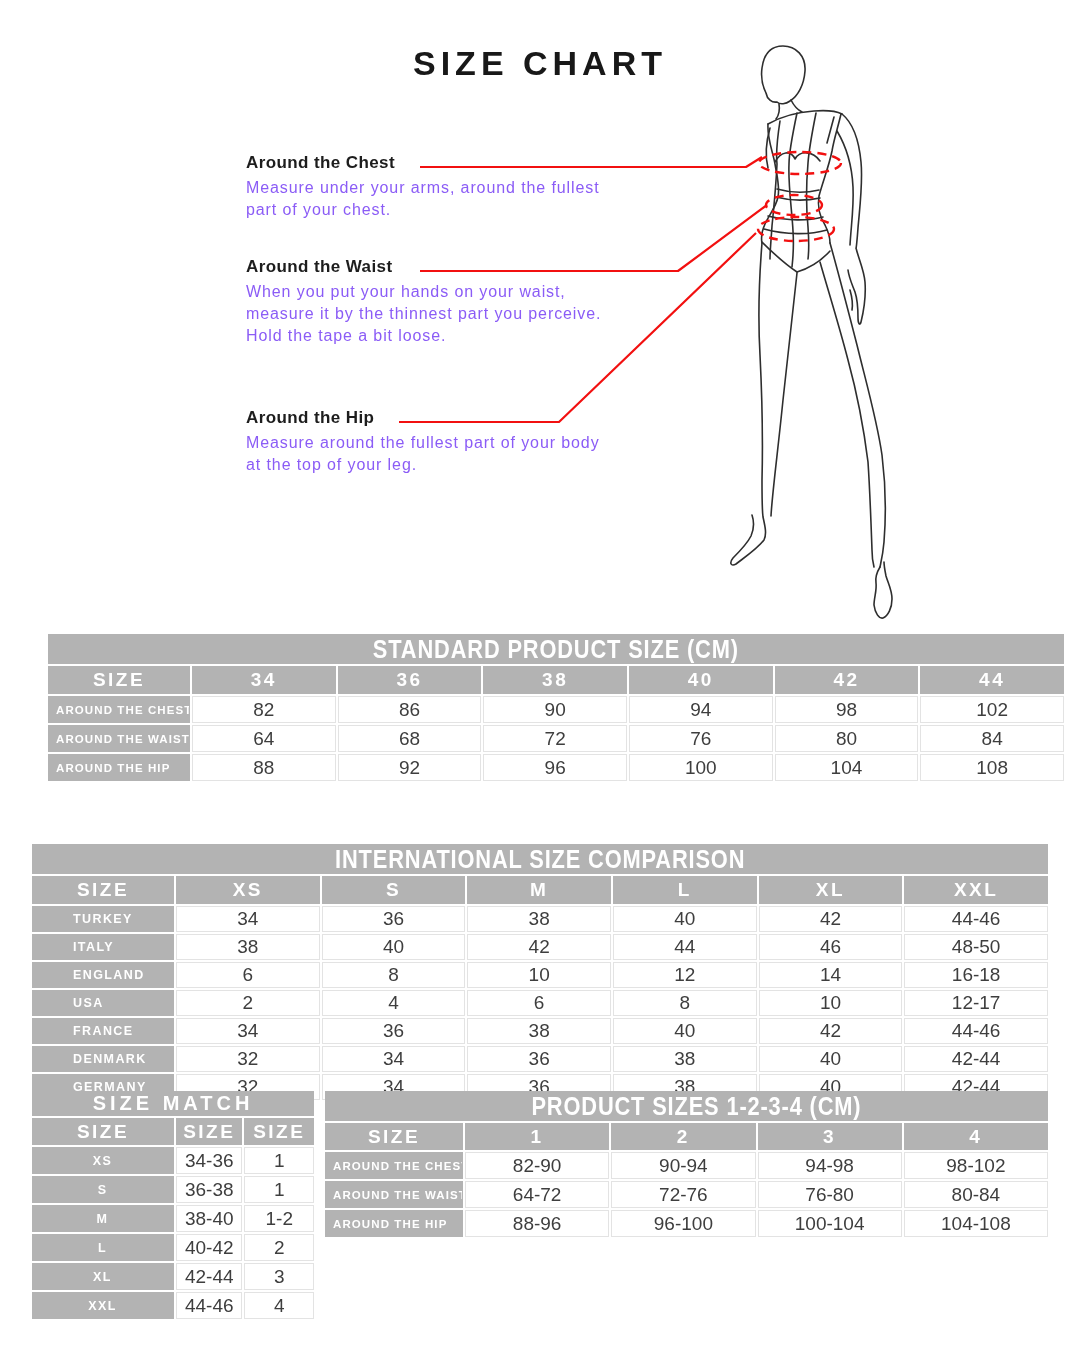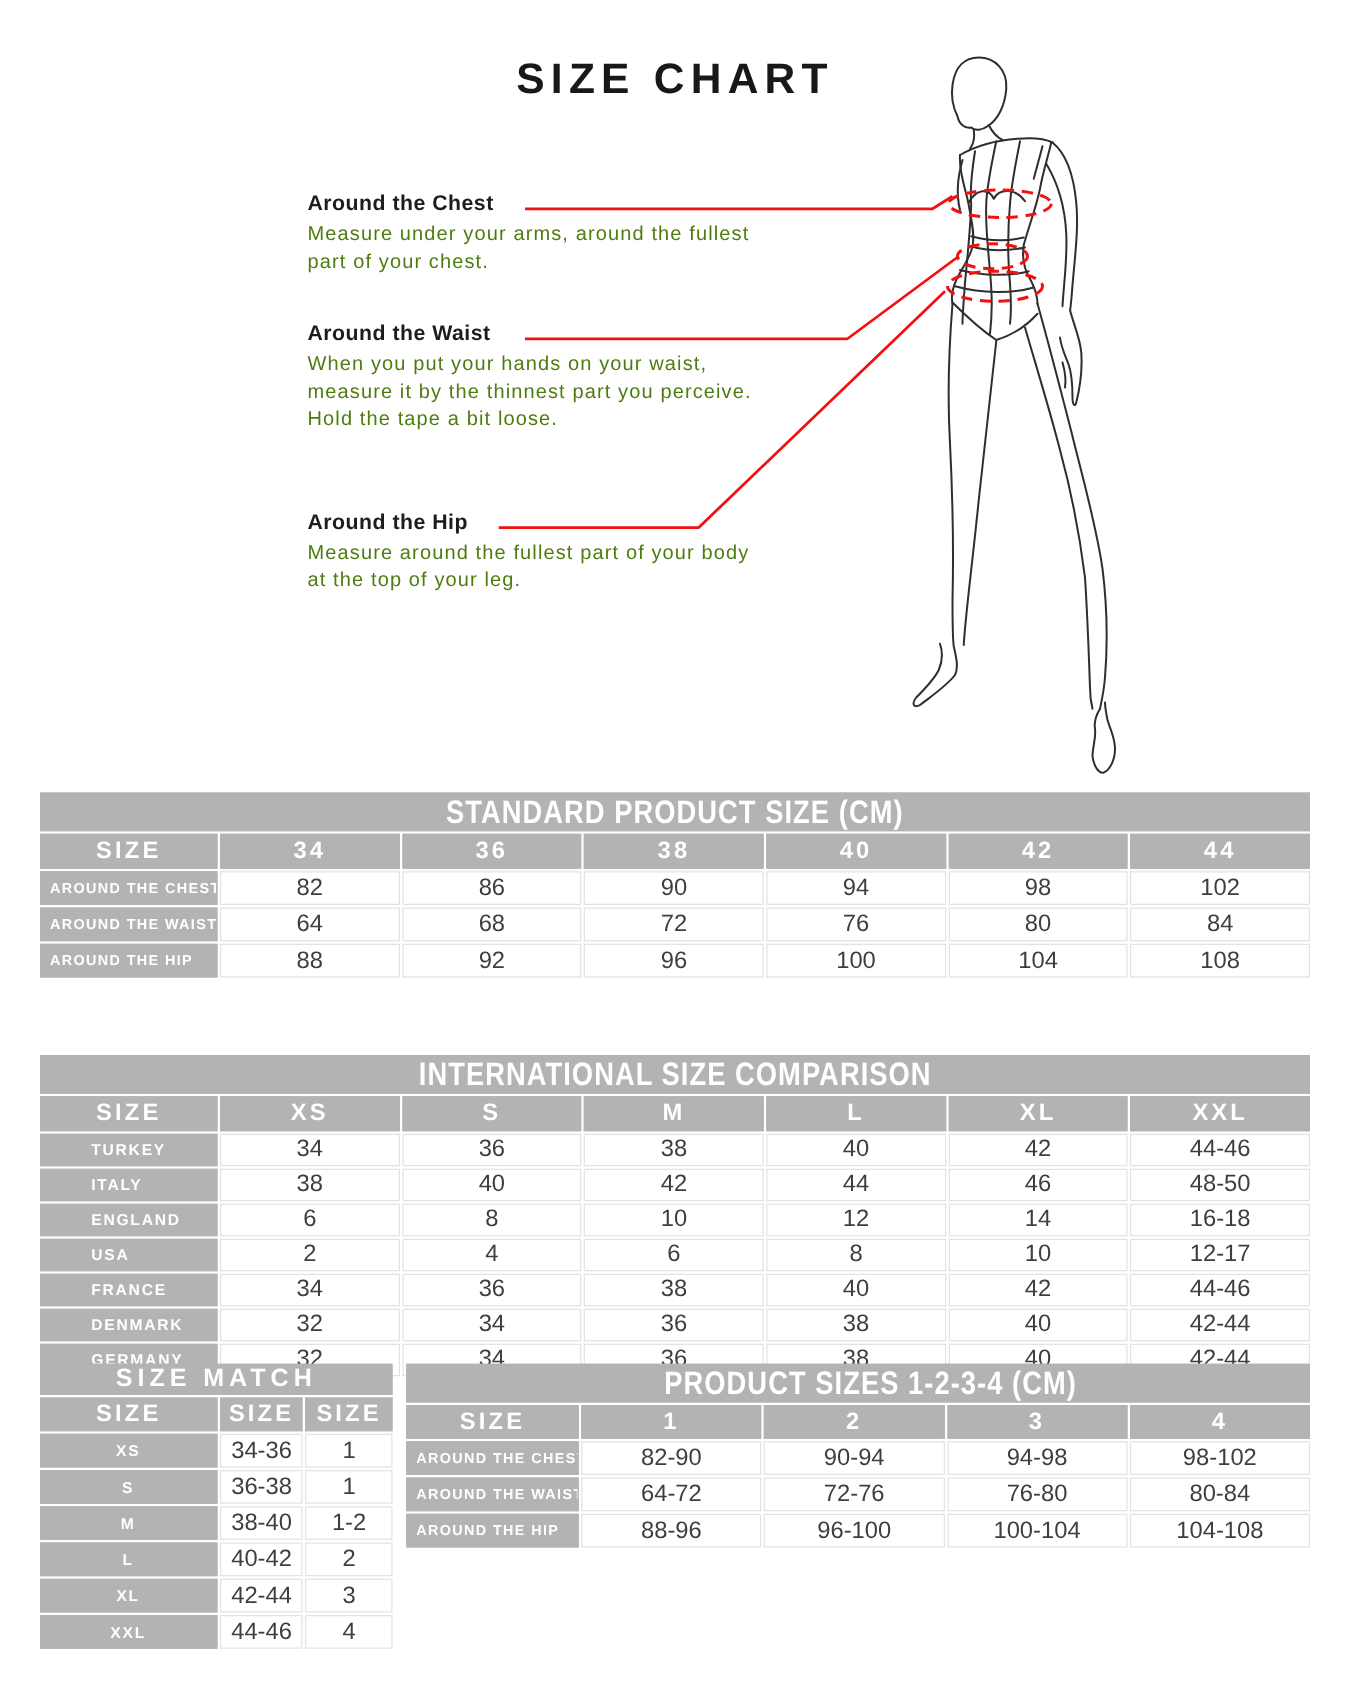--- a/index.html
+++ b/index.html
@@ -25,21 +25,21 @@
   }
   .figure-svg{position:absolute;top:0;left:0;pointer-events:none;}
 
   .guide-item{position:absolute;left:246px;width:365px;}
   .guide-item h2{
     margin:0 0 4px 0;
     font-size:17px;font-weight:bold;color:#1d1d1d;letter-spacing:0.4px;
   }
   .guide-item p{
     margin:0;
-    font-size:16px;color:#4d7c0f;letter-spacing:0.9px;line-height:22px;
+    font-size:16px;color:#8b5cf6;letter-spacing:0.9px;line-height:22px;
   }
   .guide-chest{top:153px;}
   .guide-waist{top:257px;}
   .guide-hip{top:408px;}
 
   table.sizes{
     position:absolute;
     border-collapse:separate;border-spacing:2px;
     table-layout:fixed;
   }
@@ -63,21 +63,21 @@
   td.row-label{
     font-weight:bold;font-size:11.5px;letter-spacing:1.1px;
     text-align:left;padding-left:7px;
   }
   td.row-label.label-lg{font-size:12.5px;letter-spacing:1.4px;padding-left:40px;}
   td.row-label.center{text-align:center;padding-left:0;}
   td.data-cell{
     background:#ffffff;border:1px solid #e3e3e3;
     color:var(--datatext);font-size:19px;text-align:center;
   }
-  .t-standard{left:30px;top:632px;width:1020px;}
+  .t-standard{left:46px;top:632px;width:1020px;}
   .t-standard td{height:27px;}
   .t-standard td.head-cell{height:28px;}
   .t-standard td.title-cell{height:25px;}
   .t-international{left:30px;top:798px;width:1020px;margin-top:44px;}
   .t-international td{height:26px;}
   .t-international td.head-cell{height:28px;}
   .t-international td.title-cell{height:25px;}
   .t-sizematch{left:30px;top:1089px;width:286px;}
   .t-sizematch td{height:27px;}
   .t-sizematch td.head-cell{height:27px;}

